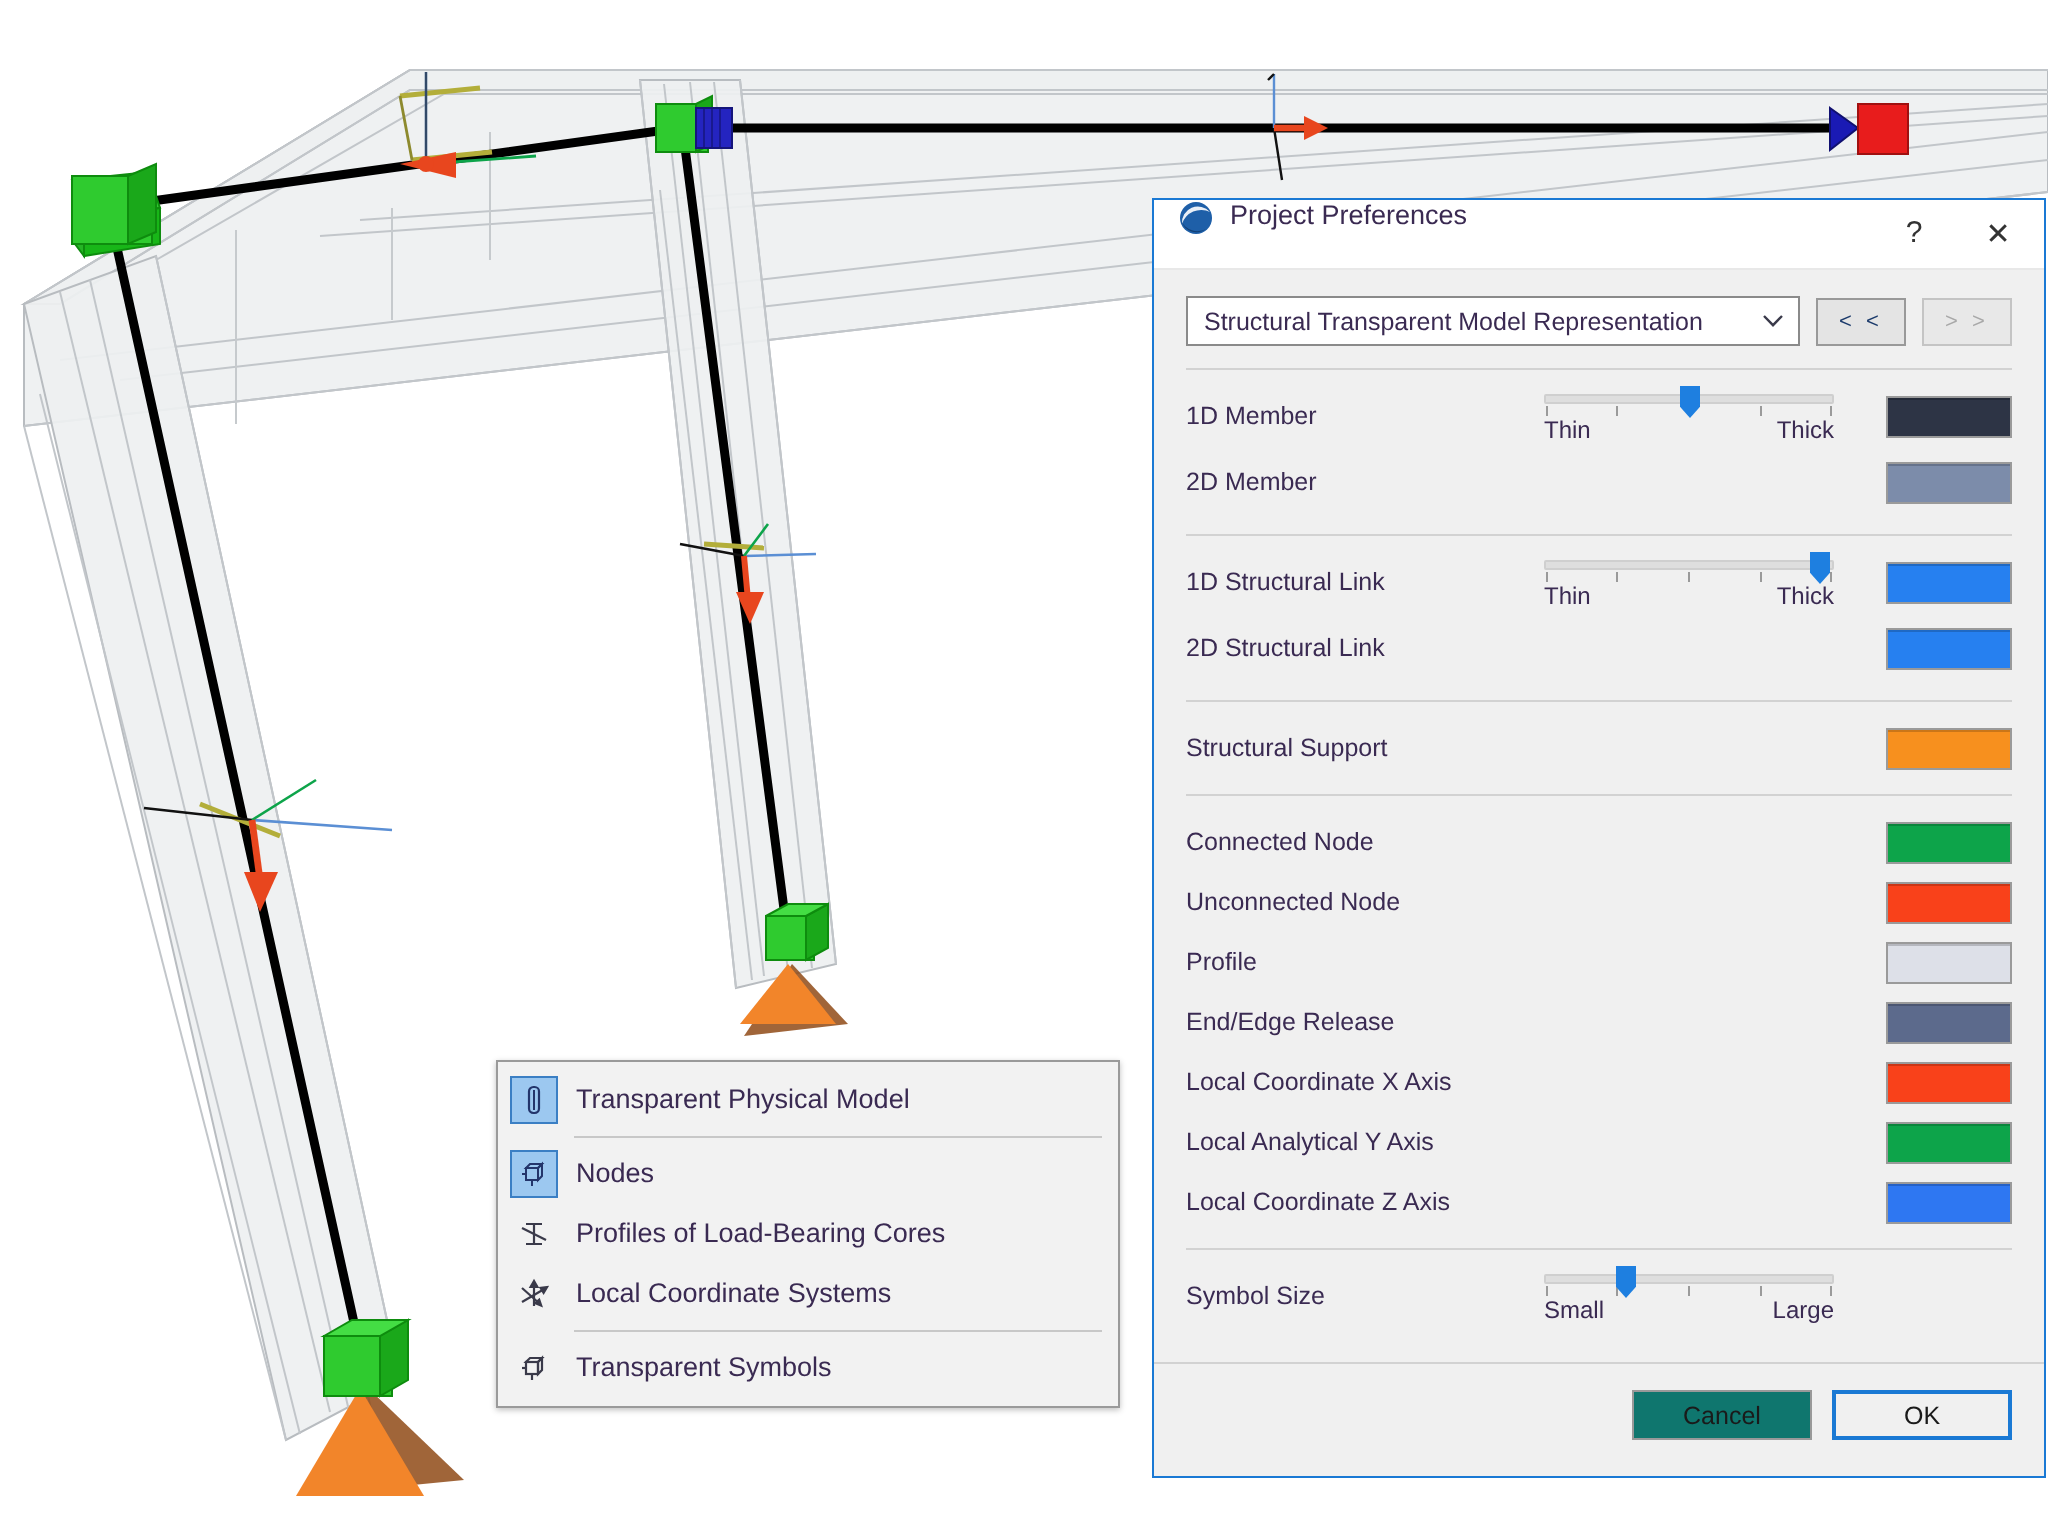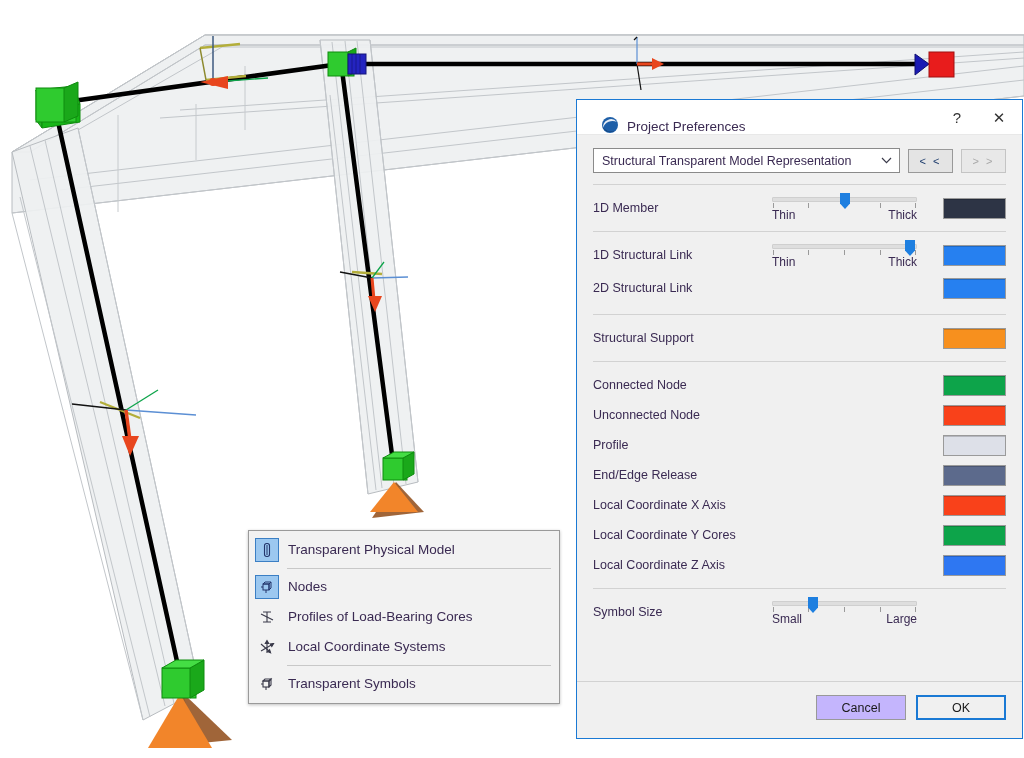--- a/index.html
+++ b/index.html
@@ -31,21 +31,21 @@
   .ctx-ico.sel{background:#9cc8f0;border:1px solid #3b7fc4;box-sizing:border-box;}
   .ctx-sep{height:1px;background:#c8c8c8;margin:3px 8px 3px 38px;}
   .ctx-label{line-height:1;}
 
   
   .dlg{
     position:absolute;left:576px;top:99px;width:447px;height:640px;
     background:#f0f0f0;border:1px solid #1a79d4;box-sizing:border-box;
   }
   .dlg-title{
-    height:34px;display:flex;align-items:flex-end;padding:0 2px 0 24px;
+    height:34px;display:flex;align-items:flex-start;padding:0 2px 0 12px;
     background:#ffffff;border-bottom:1px solid #e8e8e8;
   }
   .dlg-logo{width:18px;height:18px;flex:0 0 18px;margin-right:8px;}
   .dlg-title-text{flex:1;font-size:13.5px;color:#3a2a52;}
   .dlg-help,.dlg-close{
     width:42px;height:33px;display:flex;align-items:center;justify-content:center;
     font-size:15px;color:#333;cursor:default;
   }
 
   .dlg-top{padding:13px 16px 11px 16px;display:flex;align-items:center;gap:8px;}
@@ -83,21 +83,21 @@
     clip-path:polygon(0 0,100% 0,100% 65%,50% 100%,0 65%);
   }
   .sl-ends{display:flex;justify-content:space-between;font-size:12px;color:#3a2a52;margin-top:-1px;}
 
   .dlg-footer{
     position:absolute;left:0;right:0;bottom:0;height:56px;
     border-top:1px solid #d2d2d2;margin:0 0;
   }
   .dlg-footer-inner{display:flex;justify-content:flex-end;gap:10px;padding:13px 16px 0 0;}
   .btn{
-    width:90px;height:25px;font-size:12.5px;color:#1a1a1a;background:#c4b5fd;
+    width:90px;height:25px;font-size:12.5px;color:#1a1a1a;background:#0f766e;
     border:1px solid #999;display:flex;align-items:center;justify-content:center;
     box-sizing:border-box;cursor:default;
   }
   .btn.primary{background:#f0f0f0;border:2px solid #1a79d4;text-align:right;}
 </style>
 </head>
 <body>
 
 <div class="canvas3d">
 <svg width="1024" height="758" viewBox="0 0 1024 758" xmlns="http://www.w3.org/2000/svg">
@@ -370,20 +370,25 @@
           </div>
           <div class="sl-thumb" style="left:68px"></div>
           <div class="sl-ends">
             <span>Thin</span>
             <span>Thick</span>
           </div>
         </div>
       </div>
       <div class="sw" style="background:#2d3445"></div>
     </div>
+    <div class="row" style="height:36px">
+      <span class="row-label">2D Member</span>
+      <div class="row-mid"></div>
+      <div class="sw" style="background:#7c8caa"></div>
+    </div>
   </div>
 
   <div class="sep"></div>
 
   <div class="sect">
     <div class="row">
       <span class="row-label">1D Structural Link</span>
       <div class="row-mid">
         <div class="slider">
           <div class="sl-track"></div>
@@ -442,21 +447,21 @@
       <span class="row-label">End/Edge Release</span>
       <div class="row-mid"></div>
       <div class="sw" style="background:#5c6a8c"></div>
     </div>
     <div class="row">
       <span class="row-label">Local Coordinate X Axis</span>
       <div class="row-mid"></div>
       <div class="sw" style="background:#f9411a"></div>
     </div>
     <div class="row">
-      <span class="row-label">Local Coordinate Y Cores</span>
+      <span class="row-label">Local Analytical Y Axis</span>
       <div class="row-mid"></div>
       <div class="sw" style="background:#0da44a"></div>
     </div>
     <div class="row">
       <span class="row-label">Local Coordinate Z Axis</span>
       <div class="row-mid"></div>
       <div class="sw" style="background:#2e77f2"></div>
     </div>
   </div>
 

